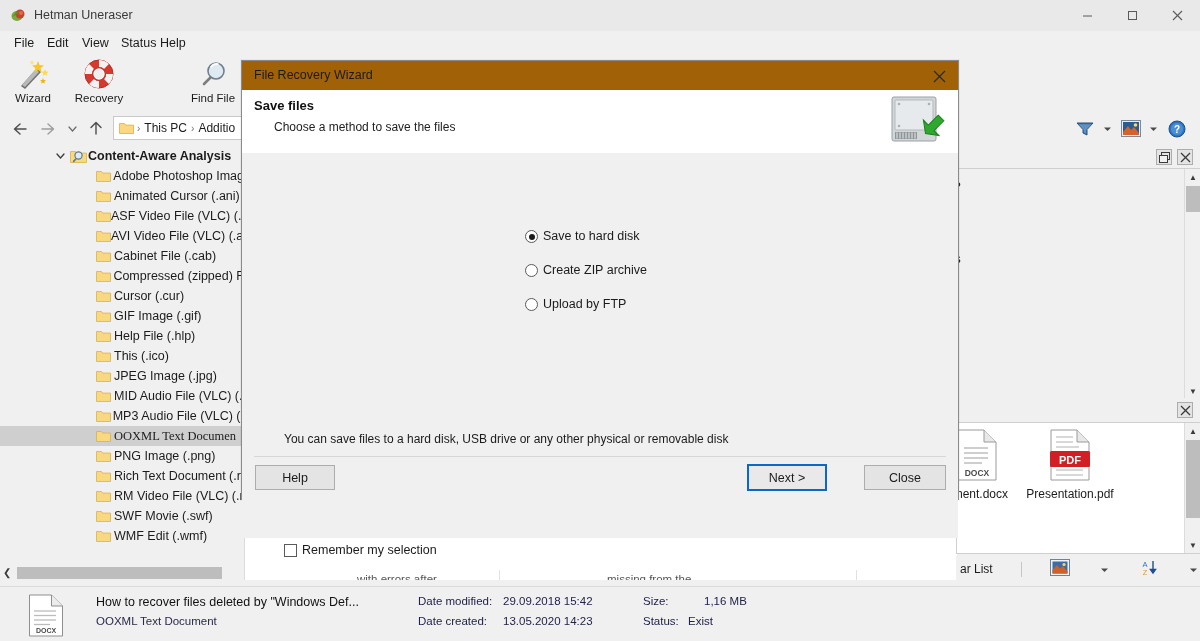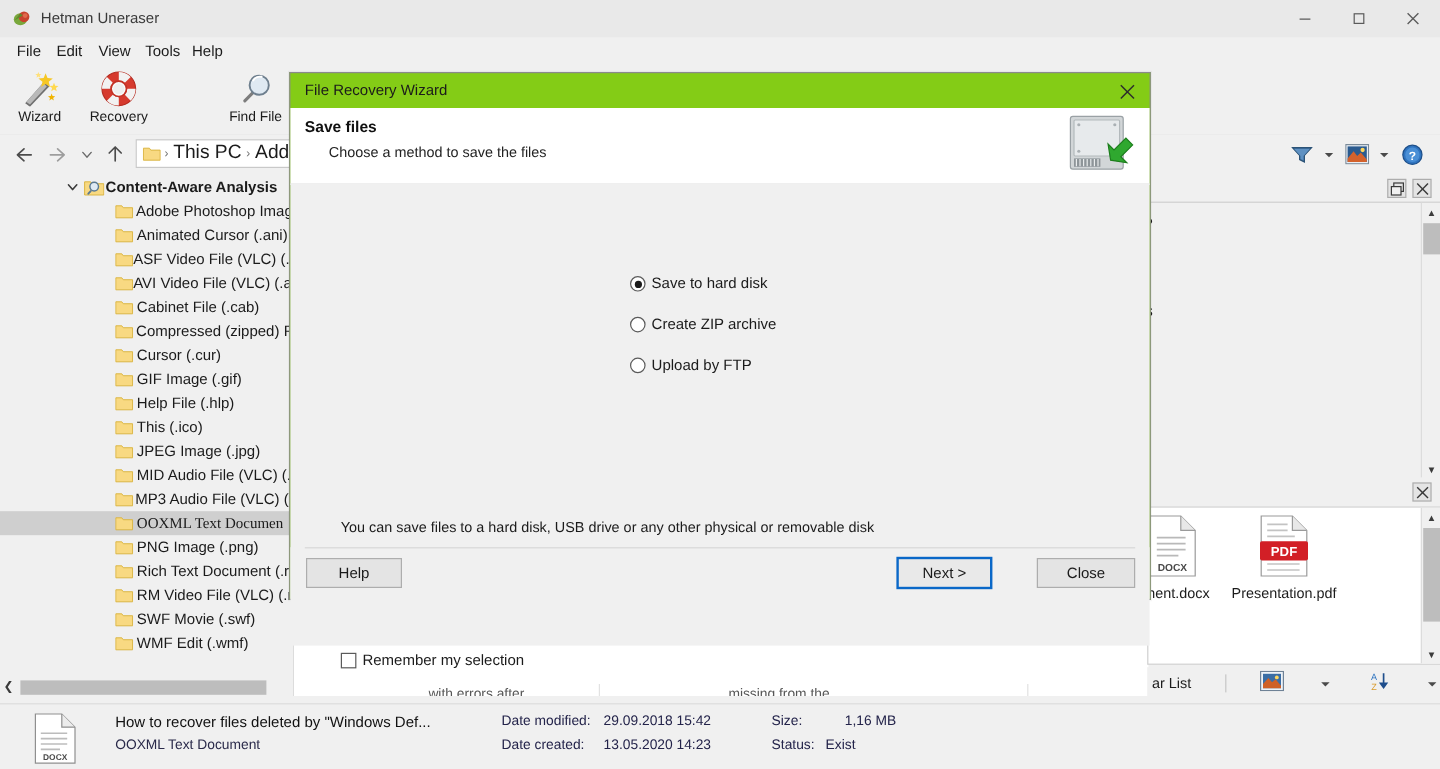--- a/index.html
+++ b/index.html
@@ -30,21 +30,21 @@
            border-bottom:1px solid #dcdcdc;}
   .tb-btn{position:absolute;top:2px;width:66px;height:52px;text-align:center;}
   .tb-ico{height:32px;display:flex;align-items:center;justify-content:center;margin-top:1px;}
   .tb-lbl{font-size:11.5px;color:#1b1b1b;margin-top:2px;}
 
   
   .navbar{position:absolute;left:0;top:112px;width:1200px;height:33px;background:#f0f0f0;}
   .nav-ico{position:absolute;top:5px;width:24px;height:23px;display:flex;align-items:center;justify-content:center;color:#4c4c4c;}
   .addrbox{position:absolute;left:113px;top:4px;height:24px;width:600px;background:#fff;
            border:1px solid #c9c9c9;display:flex;align-items:center;padding-left:4px;box-sizing:border-box;}
-  .crumb{font-size:16px;color:#1b1b1b;padding:0 3px;}
+  .crumb{font-size:12px;color:#1b1b1b;padding:0 3px;}
   .crumb-sep{color:#707070;font-size:10px;padding:0 1px;}
   .folder-sm{width:15px;height:13px;flex:0 0 auto;margin:0 2px 0 1px;}
   .rt-ico{position:absolute;top:6px;height:21px;display:flex;align-items:center;justify-content:center;}
 
   
   .tree{position:absolute;left:0;top:146px;width:244px;height:420px;background:#f0f0f0;overflow:hidden;}
   .tree-row{position:relative;height:20px;display:flex;align-items:center;white-space:nowrap;}
   .tree-row.sel{background:#cfcfcf;}
   .tw{width:16px;height:20px;display:flex;align-items:center;justify-content:center;color:#4a4a4a;font-size:9px;}
   .node-lbl{font-size:12.5px;color:#1b1b1b;}
@@ -84,21 +84,21 @@
   .rbar-sep{width:1px;height:15px;background:#c6c6c6;margin:0 8px;}
 
   
   .statusbar{position:absolute;left:0;top:586px;width:1200px;height:55px;background:#f0f0f0;
              border-top:1px solid #dcdcdc;}
   .sb-title{position:absolute;left:96px;top:8px;font-size:12.5px;color:#111;}
   .sb-sub{position:absolute;left:96px;top:28px;font-size:11.5px;color:#2a2a4a;}
   .sb-k{position:absolute;font-size:11.5px;color:#23234a;}
 
   
-  .dlg{position:absolute;left:241px;top:60px;width:718px;height:440px;background:#84cc16;
+  .dlg{position:absolute;left:241px;top:60px;width:718px;height:440px;background:#a16207;
        border:1px solid #8a8a8a;box-sizing:border-box;box-shadow:0 0 0 1px rgba(0,0,0,.04);}
   .dlg-title{position:absolute;left:0;top:0;width:100%;height:29px;}
   .dlg-title .t{position:absolute;left:12px;top:7px;font-size:12.5px;color:#1b1b1b;}
   .dlg-close{position:absolute;right:4px;top:3px;width:30px;height:24px;display:flex;
              align-items:center;justify-content:center;color:#3a3a3a;}
   .dlg-head{position:absolute;left:0;top:29px;width:100%;height:63px;background:#fff;
             border-bottom:1px solid #d8d8d8;}
   .dlg-head .h{position:absolute;left:12px;top:8px;font-size:13px;font-weight:bold;color:#111;}
   .dlg-head .s{position:absolute;left:32px;top:30px;font-size:12px;color:#222;}
   .dlg-head .pic{position:absolute;right:10px;top:3px;}
@@ -152,21 +152,21 @@
             <line x1="10" y1="1" x2="1" y2="10" stroke="#5a5a5a" stroke-width="1.1"></line>
           </svg>
       </div>
     </div>
   </div>
 
   <div class="menubar">
     <div class="menu-item" style="left:8px">File</div>
     <div class="menu-item" style="left:41px">Edit</div>
     <div class="menu-item" style="left:76px">View</div>
-    <div class="menu-item" style="left:115px">Tools</div>
+    <div class="menu-item" style="left:115px">Status</div>
     <div class="menu-item" style="left:154px">Help</div>
   </div>
 
   <div class="toolbar">
     <div class="tb-btn" style="left:0px">
       <div class="tb-ico">
         <svg width="32" height="30" viewBox="0 0 32 30">
           <path d="M4 27 L20 9 L24 13 L8 30 Z" fill="#6f6f6f"></path>
           <path d="M5 26 L19 10 L22 13 L8 28 Z" fill="#b9b9b9"></path>
           <path d="M21 2 l1.6 4.1 4.4.3-3.4 2.8 1.1 4.3-3.7-2.5-3.7 2.5 1.1-4.3-3.4-2.8 4.4-.3z" fill="#f6c725"></path>

